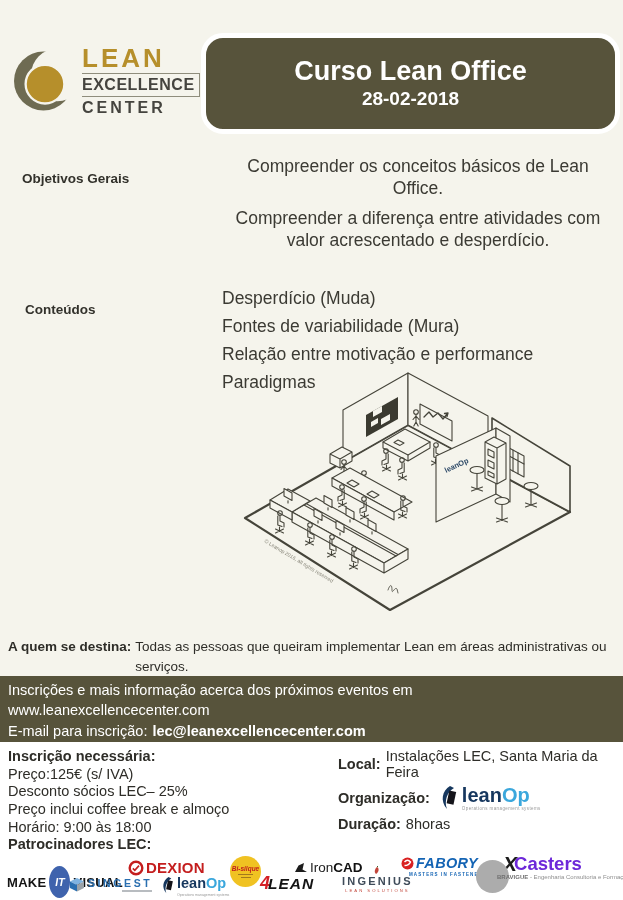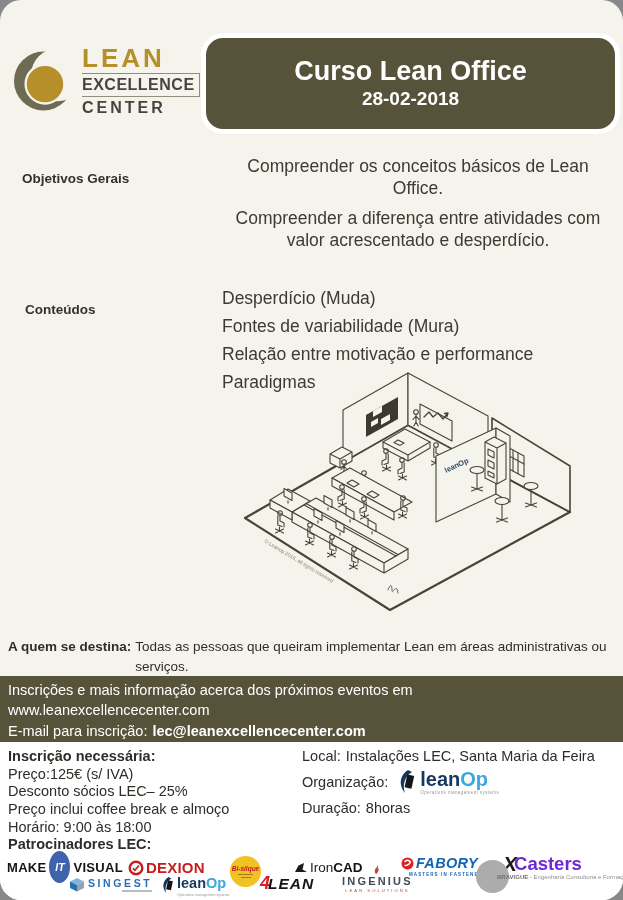--- a/index.html
+++ b/index.html
@@ -1,16 +1,16 @@
 <!DOCTYPE html>
 <html><head>
 <meta charset="utf-8">
 <style>
   html,body{margin:0;padding:0;background:#888;}
-  .page{position:relative;width:623px;height:900px;background:#f5f4ec;font-family:"Liberation Sans",sans-serif;color:#3f3e36;overflow:hidden;margin:0 auto;border-radius:21px;}
+  .page{position:relative;width:623px;height:900px;background:#f5f4ec;font-family:"Liberation Sans",sans-serif;color:#3f3e36;overflow:hidden;margin:0 auto;}
 
   
   .logo{position:absolute;left:14px;top:42px;display:flex;align-items:center;}
   .logo-text{display:flex;flex-direction:column;margin-left:6px;}
   .logo-lean{font-size:26px;font-weight:600;color:#b68f2b;letter-spacing:3px;line-height:1;}
   .logo-exc{font-size:16px;font-weight:700;color:#45443f;letter-spacing:.5px;line-height:1.25;border-top:1.5px solid #8f8d7c;border-bottom:1.5px solid #8f8d7c;border-right:1.5px solid #8f8d7c;padding:1px 4px 1px 0;margin:2px 0;}
   .logo-center{font-size:16px;font-weight:700;color:#45443f;letter-spacing:3px;line-height:1.15;}
 
   .banner{position:absolute;left:201px;top:33px;width:419px;height:101px;background:#57533b;border:5px solid #ffffff;border-radius:22px;box-sizing:border-box;display:flex;flex-direction:column;align-items:center;justify-content:center;color:#fff;}
   .banner-title{font-size:27px;font-weight:700;line-height:1.1;}
@@ -34,21 +34,21 @@
 
   
   .band{position:absolute;left:0;top:676px;width:623px;height:66px;background:#57533b;color:#fff;font-size:14.5px;line-height:1.4;padding:4px 8px;box-sizing:border-box;overflow:hidden;}
   .band .email{font-weight:700;margin-left:5px;}
 
   
   .footer{position:absolute;left:0;top:742px;width:623px;height:158px;background:#ffffff;}
   .inscricao{position:absolute;left:8px;top:6px;font-size:14.5px;line-height:1.22;color:#2e2d28;}
   .inscricao-title{font-weight:700;}
   .info{position:absolute;left:302px;top:6px;font-size:14.5px;color:#2e2d28;}
-  .info b{font-weight:400;}
+  .info b{font-weight:700;margin-left:36px;}
   .info-row{margin-bottom:5px;display:flex;align-items:center;}
   .info-val{margin-left:5px;}
   .org-logo{display:flex;align-items:flex-end;margin-left:8px;}
   .lo-lean{font-size:20px;font-weight:800;color:#16375e;line-height:.9;}
   .lo-op{font-size:20px;font-weight:700;color:#3ba7dc;line-height:.9;}
   .lo-col{display:flex;flex-direction:column;}
   .lo-tag{font-size:4.5px;color:#9a9a9a;letter-spacing:.4px;margin-top:1px;}
   .patrocinadores{position:absolute;left:8px;top:94px;font-size:14.5px;font-weight:700;color:#2e2d28;}
 
   
@@ -257,21 +257,21 @@
       <div class="info-row">
         <b>Duração:</b>
         <span class="info-val">8horas</span>
       </div>
     </div>
 
     <div class="patrocinadores">Patrocinadores LEC:</div>
 
     <div class="sponsors">
 
-      <div class="sp" style="left:7px;top:3px;">
+      <div class="sp" style="left:7px;top:18px;">
         <span class="mk-word">MAKE</span>
         <span class="mk-badge">IT</span>
         <span class="mk-word">VISUAL</span>
       </div>
 
       <div class="sp" style="left:128px;top:11px;">
         <svg width="16" height="16" viewBox="0 0 16 16">
           <circle cx="8" cy="8" r="6.3" fill="#fff" stroke="#c41e1e" stroke-width="2.4"></circle>
           <path d="M4.8 8.4 l2 2 l4.2 -4.8" stroke="#c41e1e" stroke-width="1.6" fill="none"></path>
         </svg>

